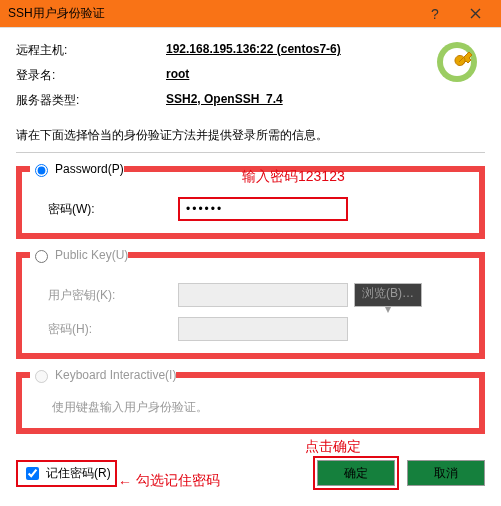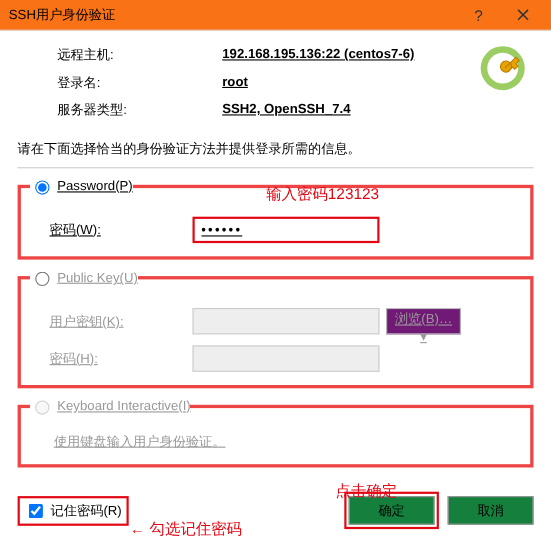--- a/index.html
+++ b/index.html
@@ -24,40 +24,38 @@
   .titlebar .title { flex: 1; font-size: 12px; }
   .titlebar .tb-btn {
     width: 40px; height: 24px;
     display: flex; align-items: center; justify-content: center;
     font-size: 14px; color: #333;
   }
   .content { padding: 10px 16px 8px 16px; }
   .info-row {
     display: flex;
     padding: 4px 0;
-    margin-left: 36px;
   }
   .info-label { width: 150px; color: #000; }
   .info-value { font-weight: bold; text-decoration: underline; }
   .key-icon {
     position: absolute;
     right: 22px;
     top: 40px;
     width: 44px; height: 44px;
   }
   .instruction {
     margin: 14px 0 8px 0;
     padding-bottom: 8px;
     border-bottom: 1px solid #ccc;
   }
   fieldset.group {
-    border: 3px solid #ef4444;
+    border: 6px solid #ef4444;
     margin: 8px 0;
     padding: 10px 28px 12px 12px;
-    text-decoration: underline;
   }
   fieldset.group legend { padding: 0; margin-left: -4px; }
   .radio-row { display: flex; align-items: center; gap: 4px; }
   .inner-row {
     display: flex;
     align-items: center;
     margin-top: 10px;
     padding-left: 14px;
   }
   .inner-label { width: 130px; }
@@ -83,21 +81,21 @@
     font-weight: bold;
   }
   .disabled, .disabled * { color: #999 !important; }
   .disabled input[type=text] {
     background: #eee;
     border-color: #ccc;
   }
   .browse-btn {
     margin-left: 6px;
     width: 68px; height: 24px;
-    background: #701a75;
+    background: #404040;
     border: 1px solid #bbb;
     font-size: 12px;
     color: #777;
   }
   .kb-text { color: #999; padding-left: 18px; margin-top: 6px; }
   .footer {
     display: flex;
     align-items: center;
     padding: 6px 16px 10px 16px;
   }

